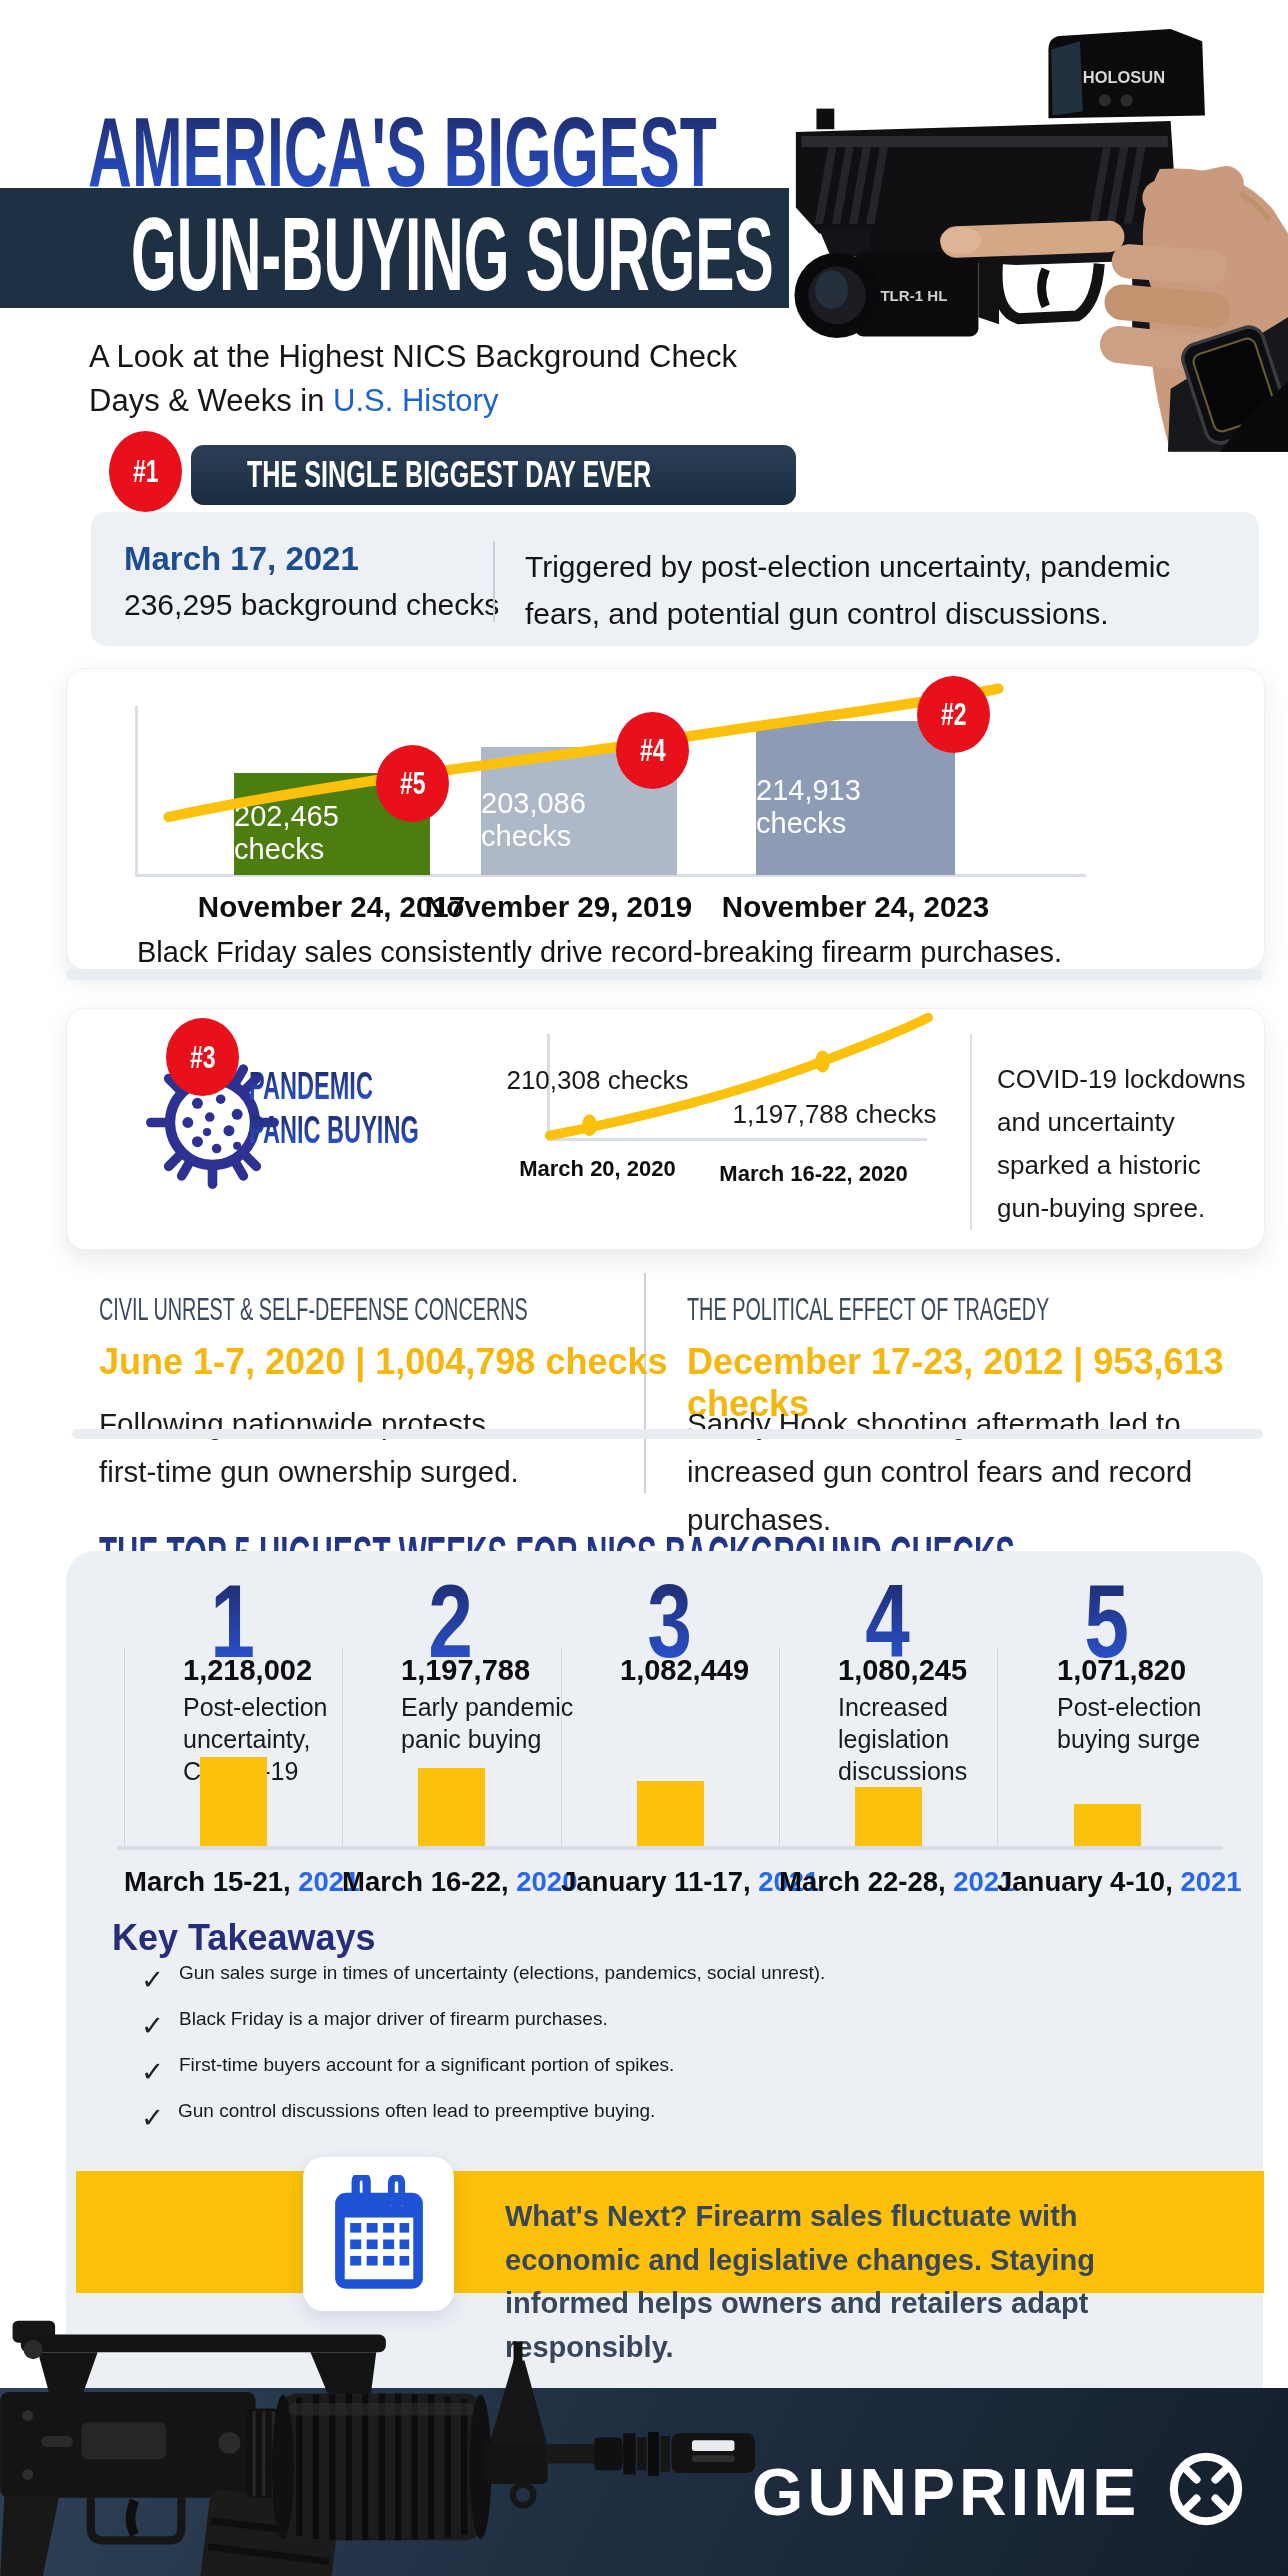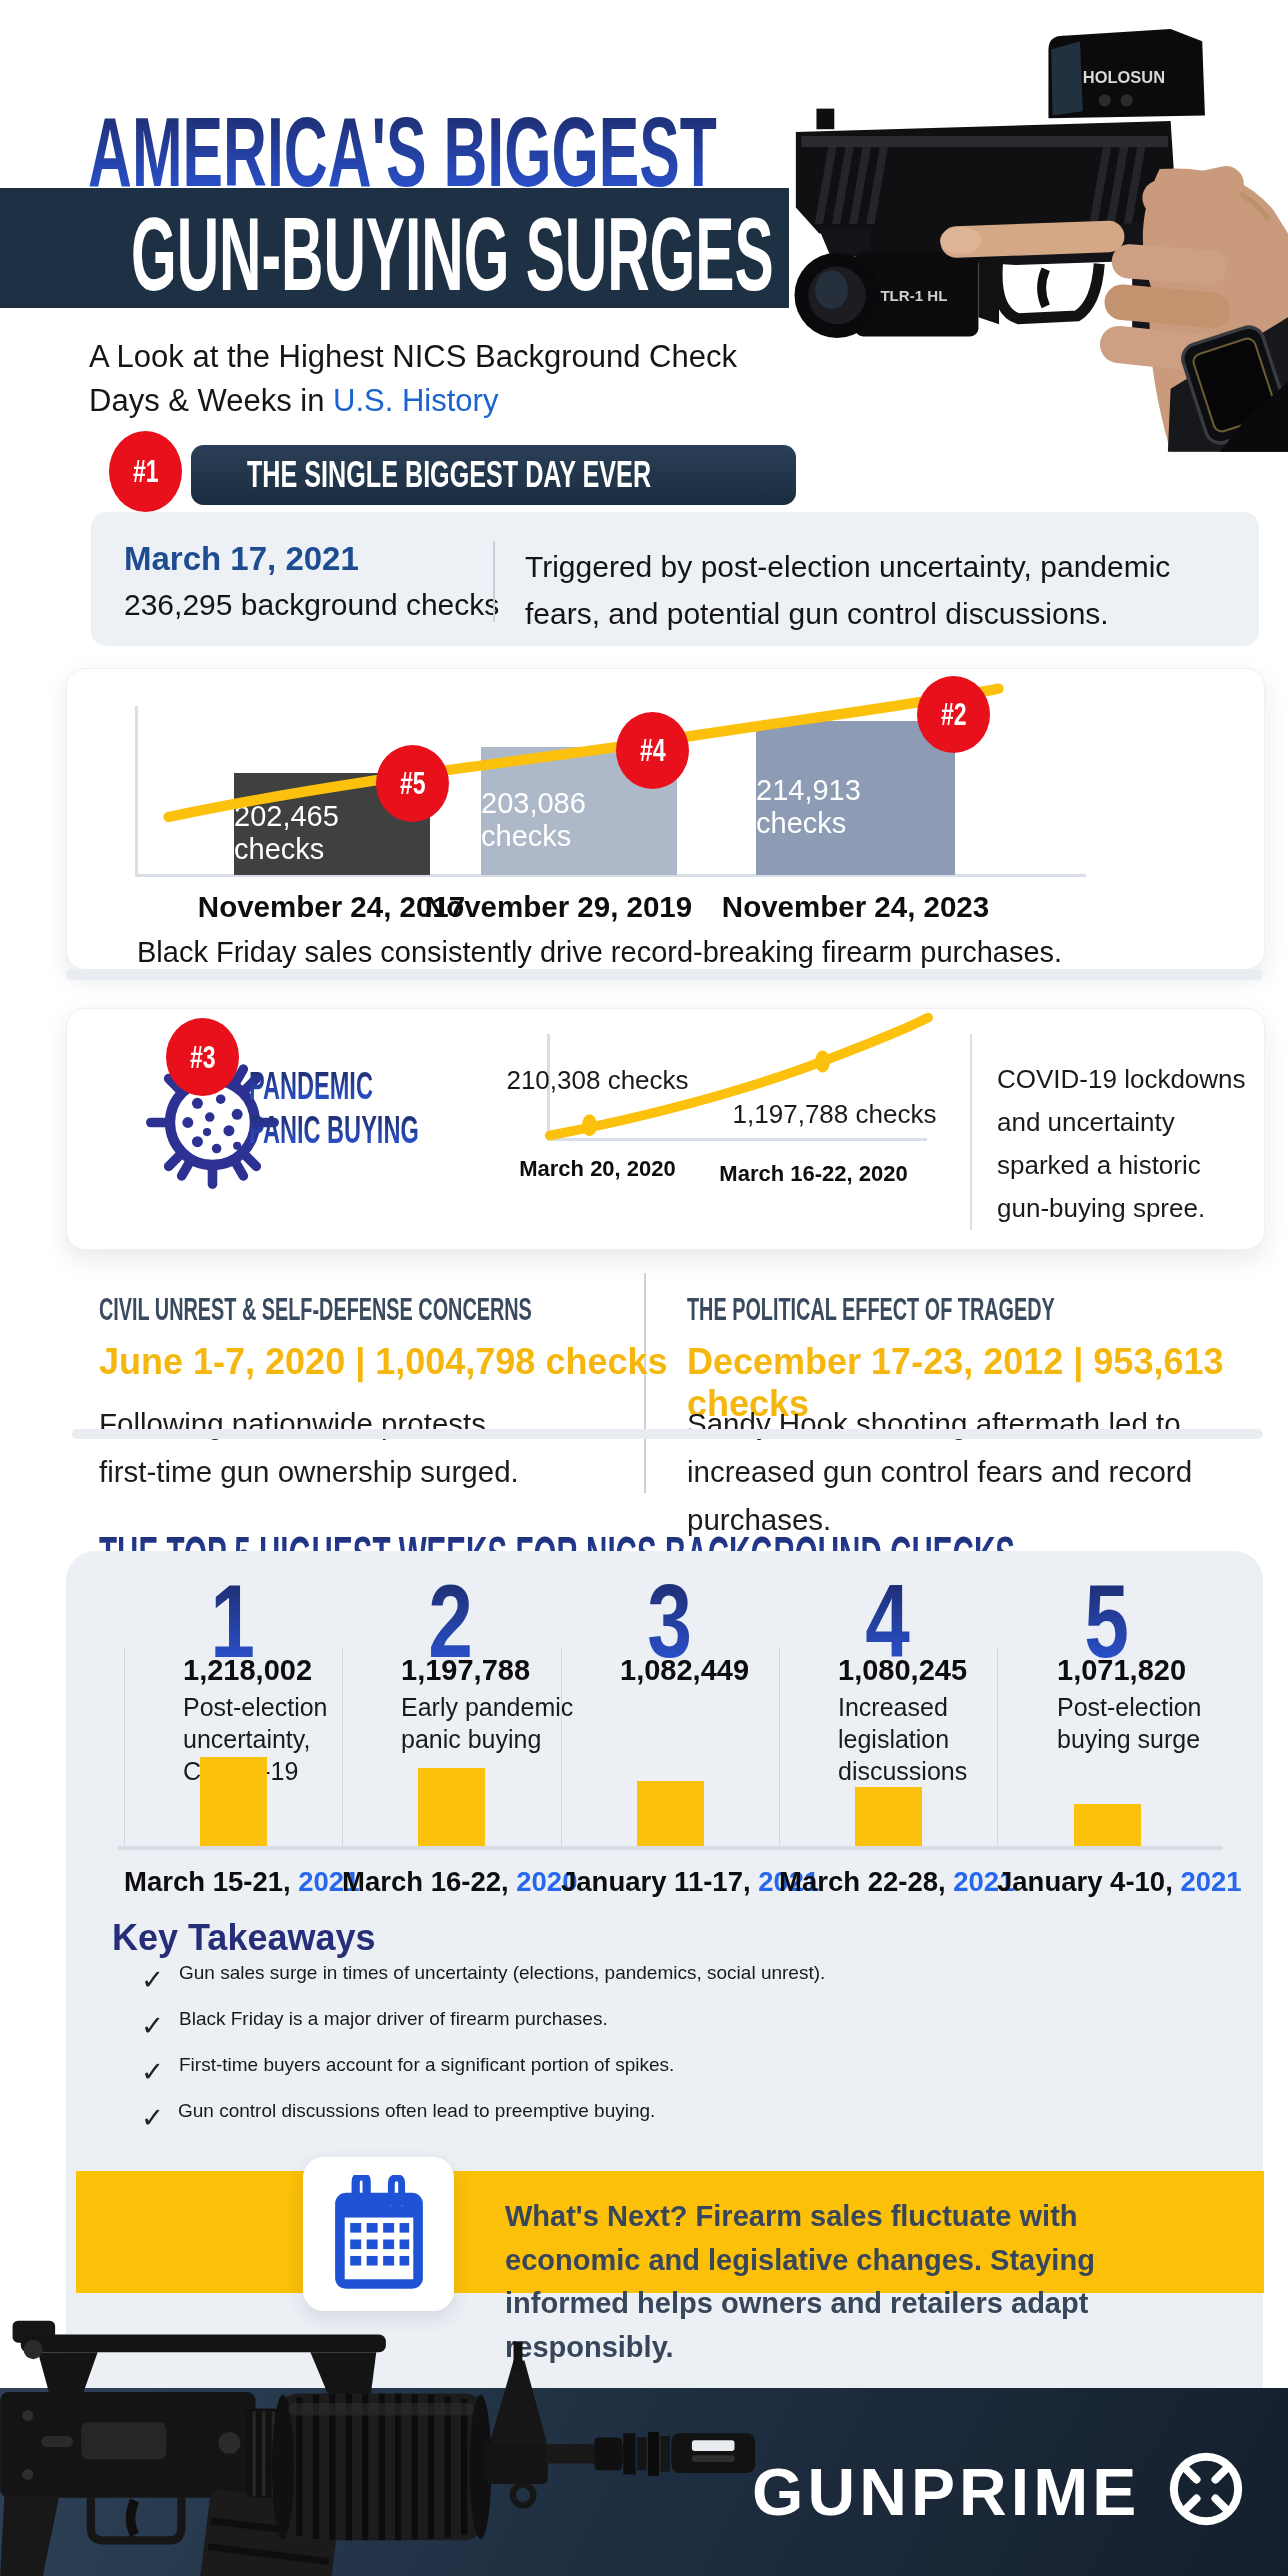--- a/index.html
+++ b/index.html
@@ -33,21 +33,21 @@
               box-shadow:0 9.6px 23.4px rgba(30,45,70,0.10);}
   .strip{background:#e9edf2;border-radius:5.5px;}
   .axis{background:#d9dee6;}
   .bfbar{display:flex;align-items:center;justify-content:center;color:#fff;font-size:29px;padding-top:18px;box-sizing:border-box;}
   .bf-date{font-size:29.5px;font-weight:bold;color:#0d0d0d;text-align:center;}
   .bf-caption{left:137px;top:936px;font-size:29px;color:#141414;}
   .p-title{left:249px;font-size:38px;font-weight:bold;line-height:1;}
   .p-label{font-size:26px;color:#1a1a1a;text-align:center;}
   .p-date{font-size:22px;font-weight:bold;color:#0d0d0d;text-align:center;}
   .p-desc{left:997px;top:1058px;width:254px;font-size:26px;line-height:1.65;color:#1a1a1a;}
-  .ev-head{font-size:32px;font-weight:bold;color:#3a4a5e;}
+  .ev-head{font-size:32px;font-weight:normal;color:#3a4a5e;}
   .ev-head .cond{transform:scaleX(0.62);}
   .ev-hl{font-size:36px;font-weight:bold;color:#f5b60d;}
   .ev-body{font-size:29.5px;line-height:1.62;color:#1c1c1c;}
   .top5-head{left:99px;top:1526px;font-size:51px;font-weight:bold;}
   .top5-head .cond{transform:scaleX(0.58);}
   .big-gray{left:66px;top:1551px;width:1197px;height:1025px;background:#ecf0f5;border-radius:29px 29px 0 0;}
   .colline{background:#d2d8e0;width:1.4px;top:1647px;height:199px;}
   .rank{width:206px;text-align:center;font-size:103px;font-weight:bold;line-height:1;}
   .t5-val{font-size:29px;font-weight:bold;color:#0d0d0d;}
   .t5-desc{width:173px;font-size:25px;line-height:32px;color:#1a1a1a;}
@@ -159,21 +159,21 @@
   <div class="abs s1-stat">236,295 background checks</div>
   <div class="abs vline" style="left:493px;top:541px;height:81px;"></div>
   <div class="abs s1-desc">Triggered by post-election uncertainty, pandemic fears, and potential gun control discussions.</div>
 
   <div class="abs card-white" style="left:66px;top:668px;width:1197px;height:300px;"></div>
   <div class="abs strip" style="left:66px;top:969px;width:1197px;height:11px;"></div>
 
   <div class="abs axis" style="left:135px;top:706px;width:2.7px;height:169px;"></div>
   <div class="abs axis" style="left:135px;top:874px;width:951px;height:3.4px;"></div>
 
-  <div class="abs bfbar" style="left:234px;top:773px;width:196px;height:102px;background:#404040;">
+  <div class="abs bfbar" style="left:234px;top:773px;width:196px;height:102px;background:#4d7c0f;">
       <span>202,465  checks</span>
     </div>
   <div class="abs bfbar" style="left:481px;top:747px;width:196px;height:128px;background:#adb8c9;">
       <span>203,086 checks</span>
     </div>
   <div class="abs bfbar" style="left:756px;top:721px;width:199px;height:154px;background:#8d9cb4;">
       <span>214,913 checks</span>
     </div>
 
   <svg class="abs" style="left:66px;top:668px;" width="1197" height="300" viewBox="0 0 1743 437">

